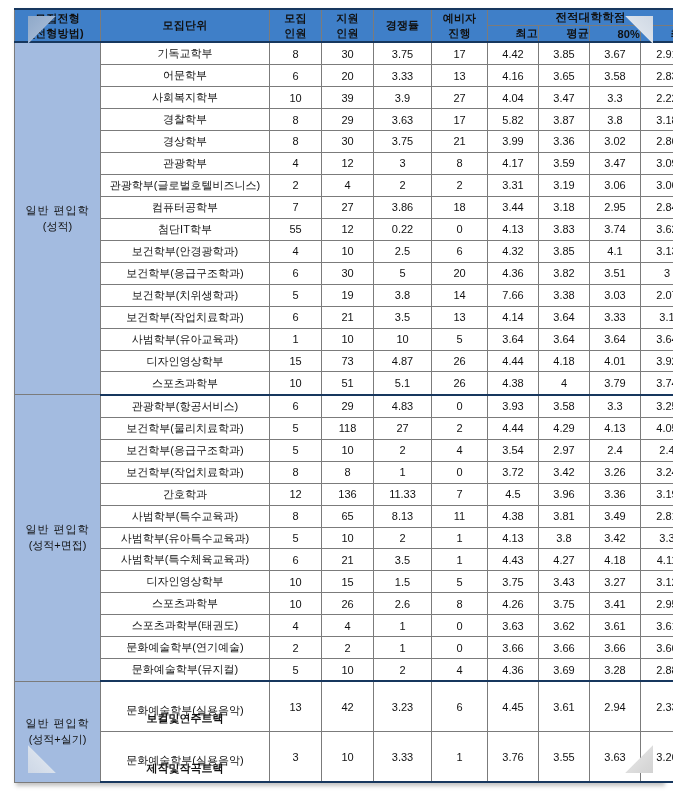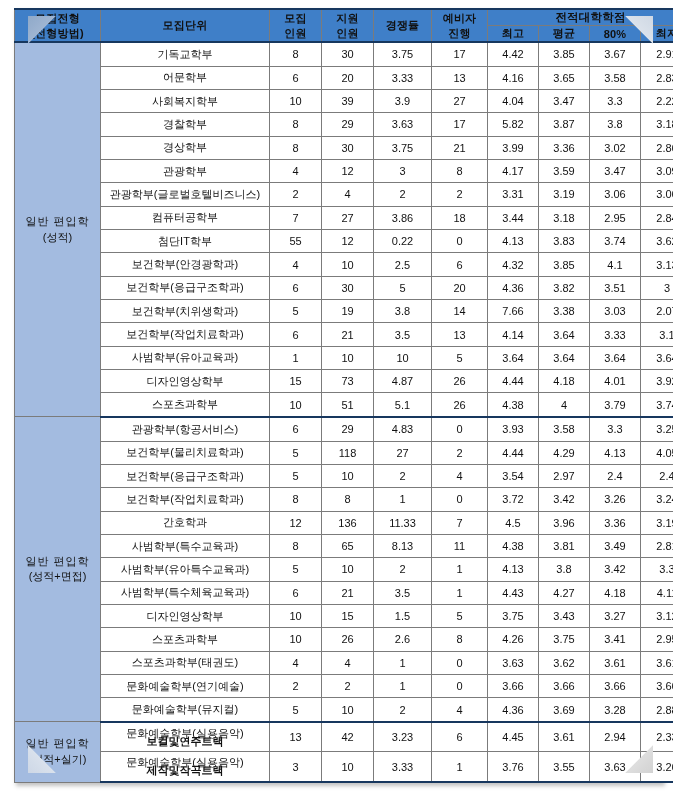--- a/index.html
+++ b/index.html
@@ -64,20 +64,21 @@
   }
   thead th.hd-top {
     border-top: 2px solid #17375e;
   }
   thead .hd-line2 { display: block; }
   thead th.grp {
     font-size: 11.5px;
   }
   thead tr:last-child th {
     border-bottom: 2px solid #17375e;
+    text-align: right;
   }
   thead th.deep-bottom {
     border-bottom: 2px solid #17375e;
   }
 
   
   td.cat {
     background: #a3bbe0;
     font-weight: normal;
     font-size: 11.5px;
@@ -93,21 +94,21 @@
   td.unit {
     text-align: left;
     padding-left: 7px;
     font-size: 11.5px;
     color: #111111;
   }
   td.unit .stack {
     display: block;
     line-height: 1.0;
   }
-  td.unit .stack .a { display: block; }
+  td.unit .stack .a { display: block; margin-top: 16px; }
   td.unit .stack .b { display: block; margin-top: -3px; font-weight: bold; }
 
   td.num { font-size: 11.5px; }
 
   td.last-col { border-right: 2px solid #17375e; }
 
   tbody tr.sec-end td { border-bottom: 2px solid #17375e; }
   tbody tr:last-child td { border-bottom: 2px solid #17375e; }
 
   .corner-shade {

